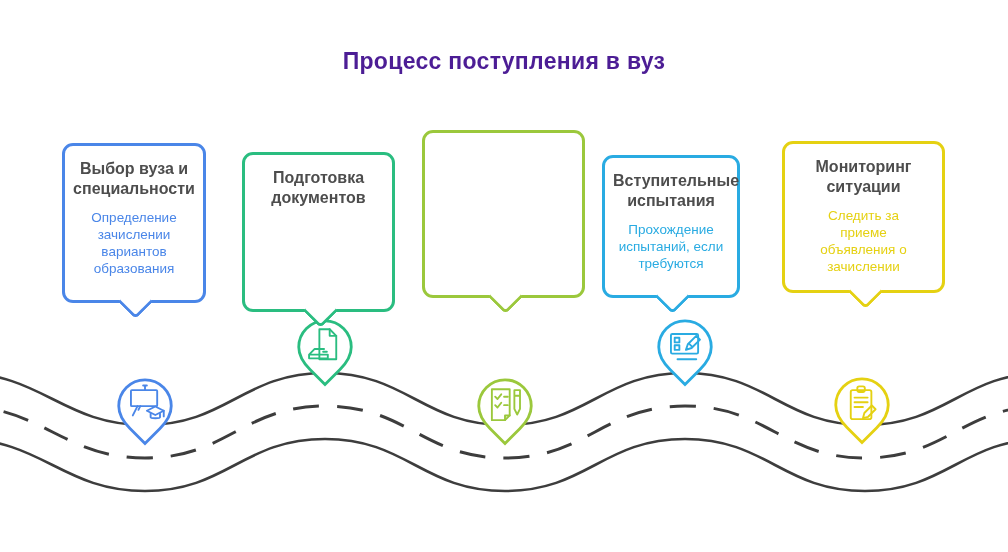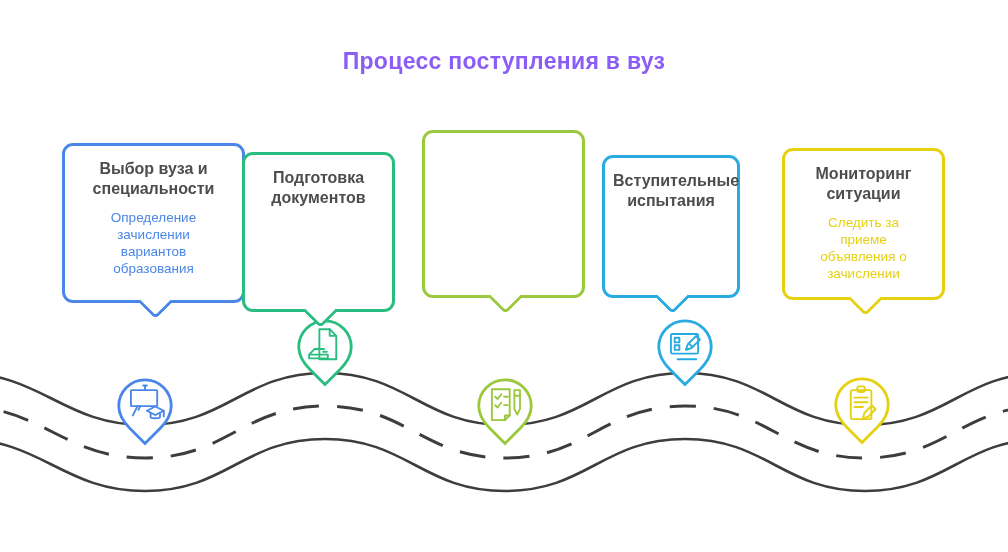--- a/index.html
+++ b/index.html
@@ -2,21 +2,21 @@
 <html><head>
 <meta charset="utf-8">
 <style>
   html,body{margin:0;padding:0;}
   body{
     width:1008px;height:552px;position:relative;background:#ffffff;
     font-family:"Liberation Sans","DejaVu Sans",sans-serif;overflow:hidden;
   }
   .page-title{
     position:absolute;top:48px;left:0;width:1008px;text-align:center;
-    font-size:23px;font-weight:bold;color:#8b5cf6;letter-spacing:.3px;
+    font-size:23px;font-weight:bold;color:#4c1d95;letter-spacing:.3px;
   }
   .road-svg{position:absolute;left:0;top:0;z-index:1;}
   .pin{position:absolute;z-index:2;width:60px;height:75px;color:var(--c);}
   .pin svg{width:100%;height:100%;display:block;}
   .card{
     position:absolute;z-index:3;background:#fff;border:3px solid var(--c);
     border-radius:11px;box-sizing:border-box;text-align:center;
   }
   .card-inner{position:relative;z-index:2;padding:13px 8px 0 8px;}
   .card-title{
@@ -27,25 +27,25 @@
     margin-top:10px;font-size:13.5px;line-height:17px;color:var(--c);
     white-space:pre-line;
   }
   .tail{
     position:absolute;left:50%;bottom:-14px;width:22px;height:22px;
     margin-left:-11px;background:#fff;transform:rotate(45deg);
     border-right:3px solid var(--c);border-bottom:3px solid var(--c);
     border-bottom-right-radius:5px;z-index:1;
   }
   
-  .card.s0{left:62px; top:143px;width:183px;height:160px;}
+  .card.s0{left:62px; top:143px;width:144px;height:160px;}
   .card.s1{left:242px;top:143px;width:153px;height:160px;margin-top:9px;}
   .card.s2{left:422px;top:130px;width:163px;height:168px;}
   .card.s3{left:602px;top:155px;width:138px;height:143px;}
-  .card.s4{left:782px;top:148px;width:163px;height:152px;}
+  .card.s4{left:782px;top:141px;width:163px;height:152px;}
   
   .pin.p0{left:115px;top:377px;}
   .pin.p1{left:295px;top:318px;}
   .pin.p2{left:475px;top:377px;}
   .pin.p3{left:655px;top:318px;}
   .pin.p4{left:832px;top:376px;}
 </style>
 </head>
 <body>
 
@@ -141,20 +141,23 @@
 
 <div class="card s2" style="--c: #9bc83c;">
   <span class="tail"></span>
 </div>
 
 <div class="card s3" style="--c: #29abe2;">
   <span class="tail"></span>
   <div class="card-inner">
     <div class="card-title">Вступительные
 испытания</div>
+    <div class="card-sub">Прохождение
+испытаний, если
+требуются</div>
   </div>
 </div>
 
 <div class="card s4" style="--c: #e5d112;">
   <span class="tail"></span>
   <div class="card-inner">
     <div class="card-title">Мониторинг
 ситуации</div>
     <div class="card-sub">Следить за
 приеме

